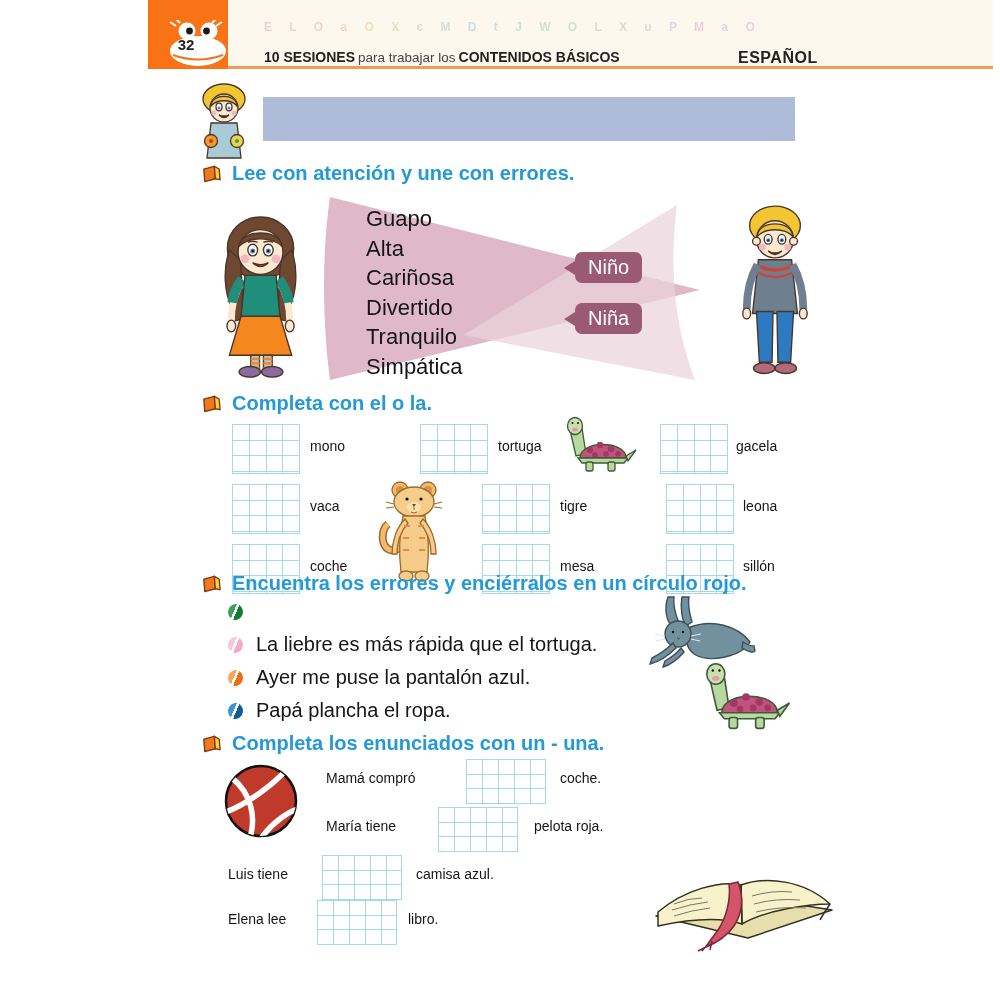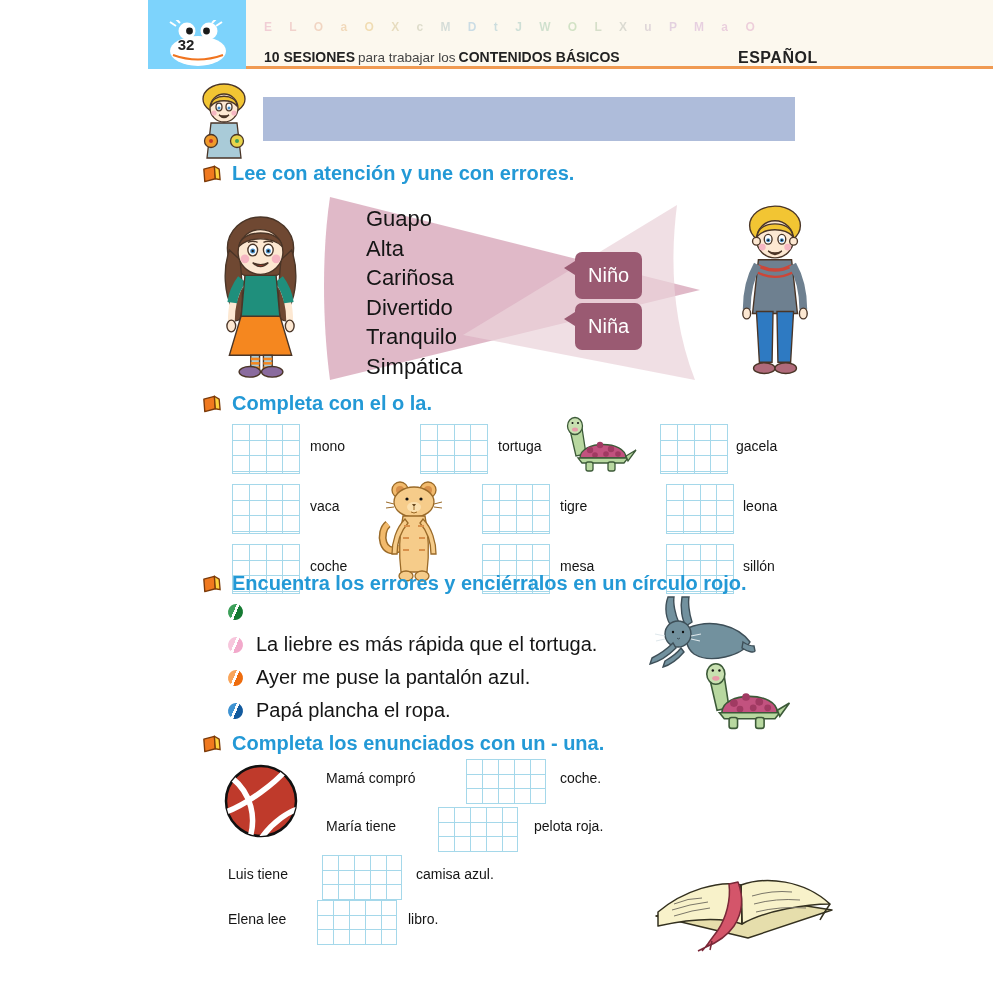--- a/index.html
+++ b/index.html
@@ -3,21 +3,21 @@
 <meta charset="utf-8">
 <style>
   html,body{margin:0;padding:0;background:#fff;}
   .page{position:relative;width:1000px;height:1000px;background:#fff;overflow:hidden;
         font-family:"Liberation Sans","DejaVu Sans",sans-serif;}
   .abs{position:absolute;}
 
   
   .band{left:148px;top:0;width:845px;height:68px;background:#fcf8ee;}
   .rule{left:148px;top:66px;width:845px;height:3px;background:#f09a52;}
-  .tab{left:148px;top:0;width:98px;height:69px;background:#7dd3fc;}
+  .tab{left:148px;top:0;width:80px;height:69px;background:#f97316;}
   .alphabet{left:264px;top:20px;width:730px;font-weight:bold;font-size:12px;letter-spacing:7px;
             background:linear-gradient(90deg,#e08ab0,#e0b050,#7ab0d8,#90c080,#c090d0,#e08ab0,#e0b050,#7ab0d8);
             -webkit-background-clip:text;background-clip:text;color:transparent;opacity:.38;white-space:nowrap;}
   .series{left:264px;top:49px;font-size:13.5px;color:#222;white-space:nowrap;}
   .series b{font-size:14px;}
   .series .mid{color:#444;margin:0 3px;}
   .subject{left:738px;top:49px;font-size:16px;font-weight:bold;color:#222;letter-spacing:.5px;}
   .pnum{left:176px;top:36px;width:44px;text-align:center;font-size:15px;font-weight:bold;color:#222;}
 
   
@@ -25,21 +25,21 @@
   .titletext{left:278px;top:97px;height:44px;line-height:46px;font-size:29px;font-weight:bold;
              color:#1c3c7c;white-space:nowrap;}
   .init{color:#fcd13d;-webkit-text-stroke:1.2px #1c3c7c;}
 
   
   .instr{display:flex;align-items:center;gap:9px;}
   .instr .txt{font-size:20px;font-weight:bold;color:#2399d6;white-space:nowrap;}
 
   
   .adj{font-size:22px;color:#151515;line-height:29.5px;}
-  .bubble{background:#9a5a72;color:#fff;font-size:20px;padding:12px 13px;border-radius:7px;}
+  .bubble{background:#9a5a72;color:#fff;font-size:20px;padding:4px 13px;border-radius:7px;}
   .bubble::before{content:"";position:absolute;left:-11px;top:9px;border-top:7px solid transparent;
                   border-bottom:7px solid transparent;border-right:11px solid #9a5a72;}
 
   
   .gridbox{background-color:#fff;border:1.5px solid #a5d8ea;box-sizing:border-box;}
   .g4{width:68px;height:50px;
       background-image:repeating-linear-gradient(to right,transparent 0 15.8px,#a5d8ea 15.8px 16.8px),
                        repeating-linear-gradient(to bottom,transparent 0 14.7px,#a5d8ea 14.7px 15.7px);}
   .g5{width:80px;height:45px;
       background-image:repeating-linear-gradient(to right,transparent 0 15px,#a5d8ea 15px 16px),

